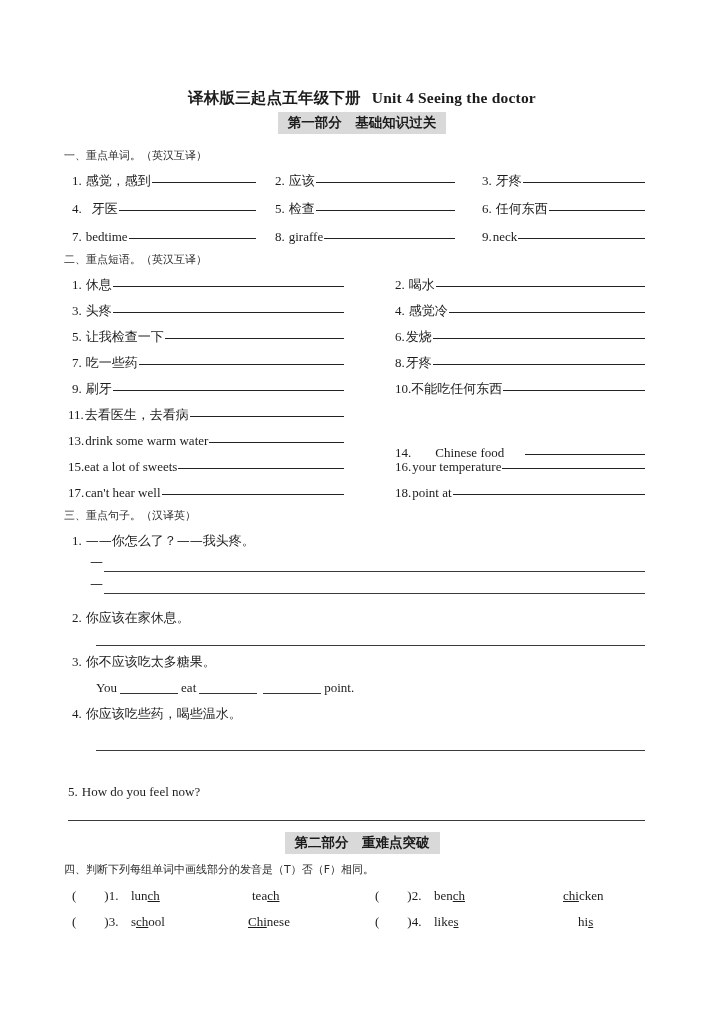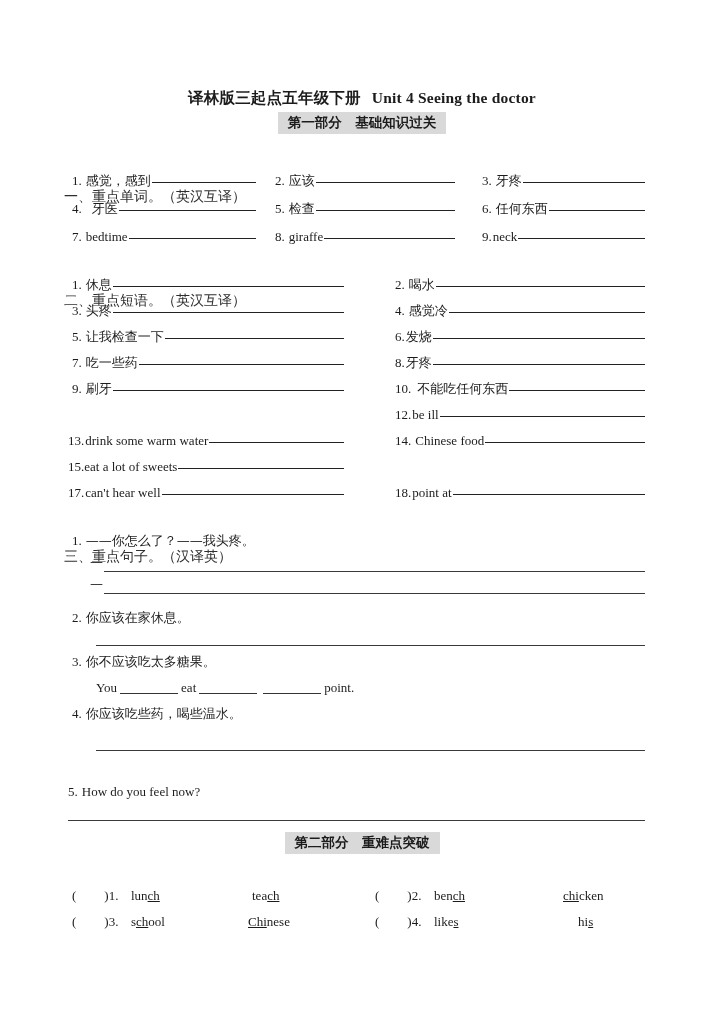--- a/index.html
+++ b/index.html
@@ -51,24 +51,23 @@
     display: inline-block;
     line-height: 1.25;
   }
   #part1 { top: 112px; }
   #part2 { top: 832px; }
 
   
   .sec-head {
     position: absolute;
     left: 64px;
-    font-size: 14px;
+    font-size: 11px;
     color: #2e2e2e;
     white-space: nowrap;
-    margin-top: 40px;
   }
 
   
   .item {
     position: absolute;
     font-size: 13px;
     white-space: nowrap;
     display: flex;
     align-items: baseline;
     color: #1c1c1c;
@@ -233,44 +232,49 @@
     <span class="blank"></span>
   </div>
 
   <div class="item" style="left:72px; top:380px; width:272px;">
     <span class="lbl">9.</span>
     <span class="lbl cn" style="margin-left:4px;">刷牙</span>
     <span class="blank"></span>
   </div>
   <div class="item" style="left:395px; top:380px; width:250px;">
     <span class="lbl">10.</span>
-    <span class="lbl cn" style="margin-left:6px;text-align:right;">不能吃任何东西</span>
-    <span class="blank"></span>
-  </div>
-
-  <div class="item" style="left:395px; top:406px; width:250px;">
-    <span class="lbl">12.</span>
-    <span class="lbl" style="margin-left:1px;">be ill</span>
+    <span class="lbl cn" style="margin-left:0;text-align:right;">不能吃任何东西</span>
+    <span class="blank"></span>
+  </div>
+
+  <div class="item" style="left:68px; top:406px; width:276px;">
+    <span class="lbl">11.</span>
+    <span class="lbl cn" style="margin-left:1px;">去看医生，去看病</span>
     <span class="blank"></span>
   </div>
 
   <div class="item" style="left:68px; top:432px; width:276px;">
     <span class="lbl">13.</span>
     <span class="lbl" style="margin-left:1px;">drink some warm water</span>
     <span class="blank"></span>
   </div>
-  <div class="item" style="left:395px; top:432px; width:250px;">
+  <div class="item" style="left:395px; top:444px; width:250px;gap:20px;">
     <span class="lbl">14.</span>
     <span class="lbl" style="margin-left:4px;">Chinese food</span>
     <span class="blank"></span>
   </div>
 
   <div class="item" style="left:68px; top:458px; width:276px;">
     <span class="lbl">15.</span>
     <span class="lbl" style="margin-left:0;">eat a lot of sweets</span>
+    <span class="blank"></span>
+  </div>
+  <div class="item" style="left:395px; top:458px; width:250px;">
+    <span class="lbl">16.</span>
+    <span class="lbl" style="margin-left:1px;">your temperature</span>
     <span class="blank"></span>
   </div>
 
   <div class="item" style="left:68px; top:484px; width:276px;">
     <span class="lbl">17.</span>
     <span class="lbl" style="margin-left:1px;">can't hear well</span>
     <span class="blank"></span>
   </div>
   <div class="item" style="left:395px; top:484px; width:250px;">
     <span class="lbl">18.</span>
@@ -312,20 +316,21 @@
   <div class="item" style="left:68px; top:784px;">
     <span class="lbl">5.</span>
     <span class="lbl" style="margin-left:4px;">How do you feel now?</span>
   </div>
   <div class="rule" style="left:68px; top:820px; width:577px;"></div>
 
   <div class="part-header" id="part2">
     <span class="hl cn">第二部分　重难点突破</span>
   </div>
 
+  <div class="sec-head cn" style="left:64px; top:862px;">四、判断下列每组单词中画线部分的发音是（T）否（F）相同。</div>
 
   <div class="pron-row" style="left:72px; top:888px;">
     <span class="paren">(<span class="gap"></span>)</span><span>1.</span>
     <span style="display:inline-block; width:6px;"></span>
     <span><span>lun</span><u class="ul">ch</u><span></span></span>
   </div>
   <div class="pron-row" style="left:252px; top:888px;">
     <span><span>tea</span><u class="ul">ch</u><span></span></span>
   </div>
   <div class="pron-row" style="left:375px; top:888px;">

